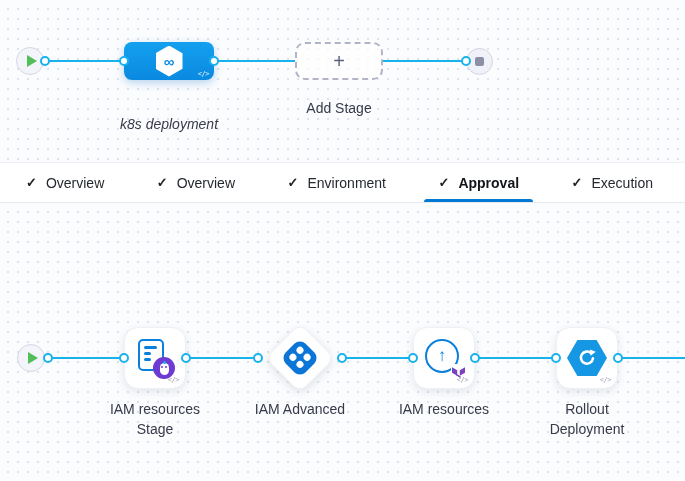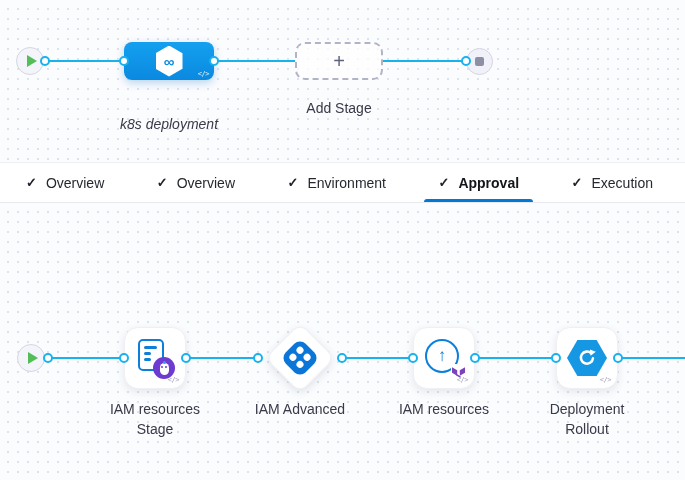--- a/index.html
+++ b/index.html
@@ -250,16 +250,16 @@
     <div>IAM resources</div>
     <div>Stage</div>
   </div>
   <div class="graph-label" style="left:225px; top:196px; width:150px;">
     <div>IAM Advanced</div>
   </div>
   <div class="graph-label" style="left:394px; top:196px; width:100px;">
     <div>IAM resources</div>
   </div>
   <div class="graph-label" style="left:527px; top:196px; width:120px;">
+    <div>Rollout</div>
     <div>Deployment</div>
-    <div>Rollout</div>
   </div>
 </div>
 
 </body></html>

